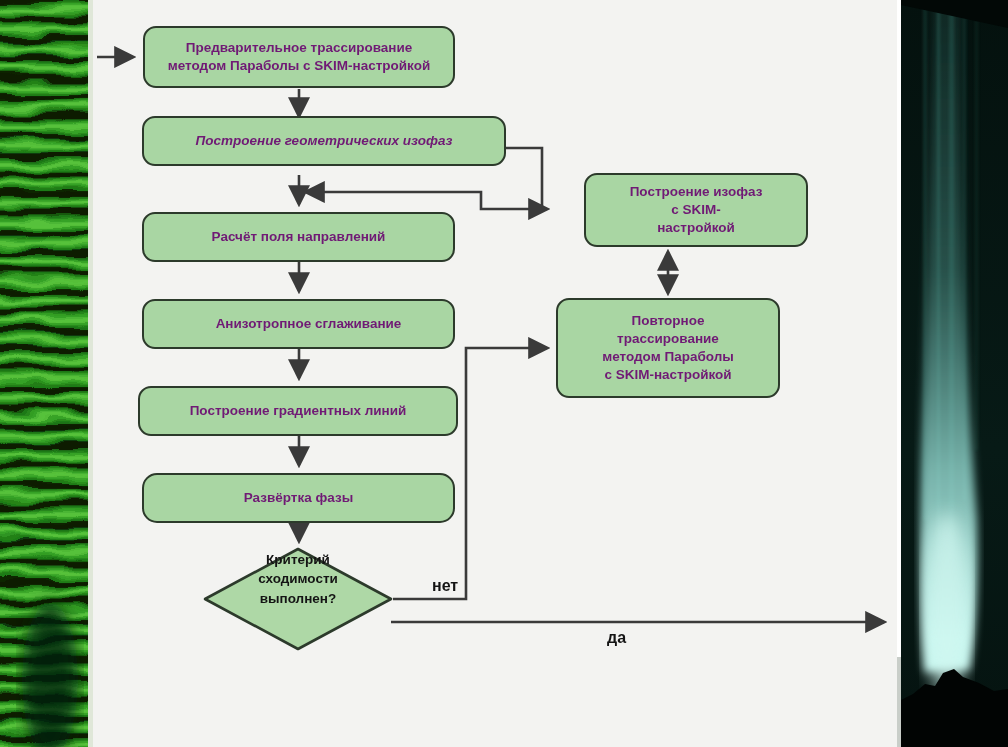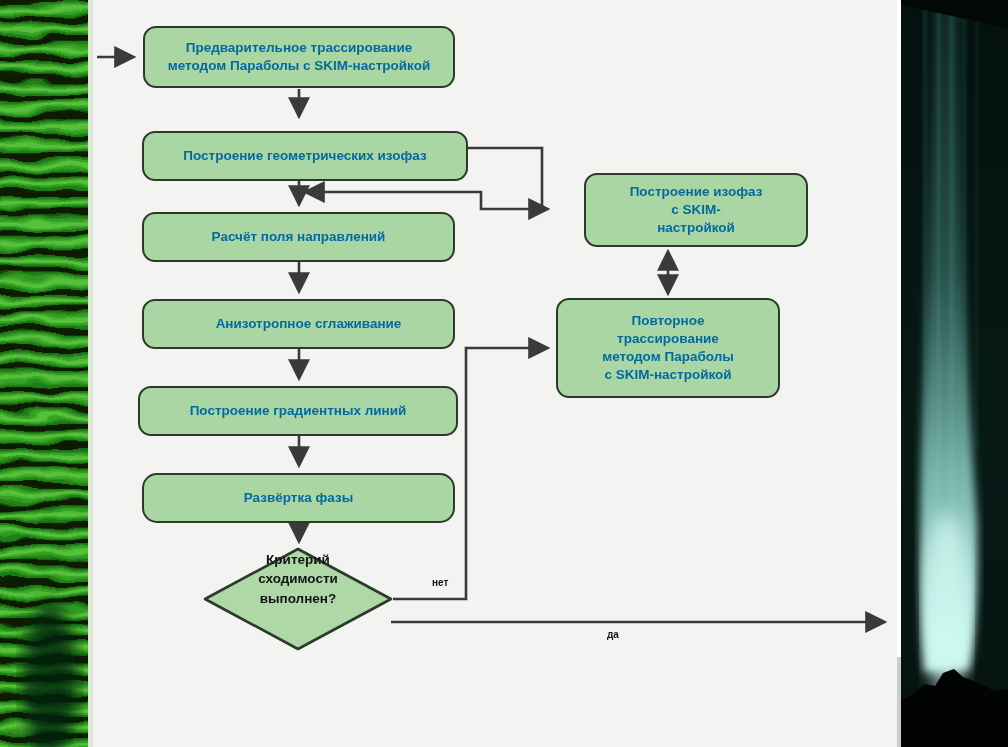--- a/index.html
+++ b/index.html
@@ -16,31 +16,31 @@
   #left-panel  { left:0; width:93px; }
   #right-panel { left:897px; width:111px; }
   #connectors { position:absolute; left:0; top:0; width:1008px; height:747px; pointer-events:none; }
   .fbox {
     position:absolute; box-sizing:border-box;
     background:var(--box-fill,#a9d6a3);
     border:2.5px solid var(--box-border,#2e3a2e);
     border-radius:13px;
     display:flex; align-items:center; justify-content:center;
     text-align:center; white-space:pre-line;
-    font-weight:bold; font-size:13.5px; line-height:1.32; color:#0369a1;
+    font-weight:bold; font-size:13.5px; line-height:1.32; color:#701a75;
     padding:2px 8px;
   }
   .diamond-label {
     position:absolute; left:209px; top:536px; width:178px; height:86px;
     display:flex; align-items:center; justify-content:center;
     text-align:center; white-space:pre-line;
     font-weight:bold; font-size:13.5px; line-height:1.45; color:#141414;
   }
   .edge-label {
-    position:absolute; font-weight:bold; font-size:10px; color:#141414;
+    position:absolute; font-weight:bold; font-size:16px; color:#141414;
   }
   #edge-label-no  { left:432px; top:577px; }
   #edge-label-yes { left:607px; top:629px; }
 </style>
 </head>
 <body>
 
 <div id="canvas">
 
   <svg id="left-panel" class="panel" viewBox="0 0 93 747" preserveAspectRatio="none">
@@ -130,21 +130,21 @@
       <path d="M 299,523 V 541" marker-end="url(#ah)"></path>
       <path d="M 668,252 V 293" marker-start="url(#ah)" marker-end="url(#ah)"></path>
       <path d="M 393,599 H 466 V 348 H 547" marker-end="url(#ah)"></path>
       <path d="M 391,622 H 884" marker-end="url(#ah)"></path>
     </g>
     <polygon points="298,549 391,599 298,649 205,599" fill="#aed8a6" stroke="#2c3a2b" stroke-width="2.6" stroke-linejoin="round"></polygon>
   </svg>
 
   <div class="fbox" style="left:143px; top:26px;  width:312px; height:62px;">Предварительное трассирование
 методом Параболы с SKIM-настройкой</div>
-  <div class="fbox" style="left:142px; top:131px; width:326px; height:50px;">Построение геометрических изофаз</div>
+  <div class="fbox" style="left:142px; top:116px; width:364px; height:50px;font-style:italic;">Построение геометрических изофаз</div>
   <div class="fbox" style="left:142px; top:212px; width:313px; height:50px;">Расчёт поля направлений</div>
   <div class="fbox" style="left:142px; top:299px; width:313px; height:50px;padding-left:28px;">Анизотропное сглаживание</div>
   <div class="fbox" style="left:138px; top:386px; width:320px; height:50px;">Построение градиентных линий</div>
   <div class="fbox" style="left:142px; top:473px; width:313px; height:50px;border-radius:15px;">Развёртка фазы</div>
 
   <div class="fbox" style="left:556px; top:173px; width:224px; height:74px;margin-left:28px;">Построение изофаз
 с SKIM-
 настройкой</div>
   <div class="fbox" style="left:556px; top:298px; width:224px; height:100px;">Повторное
 трассирование

